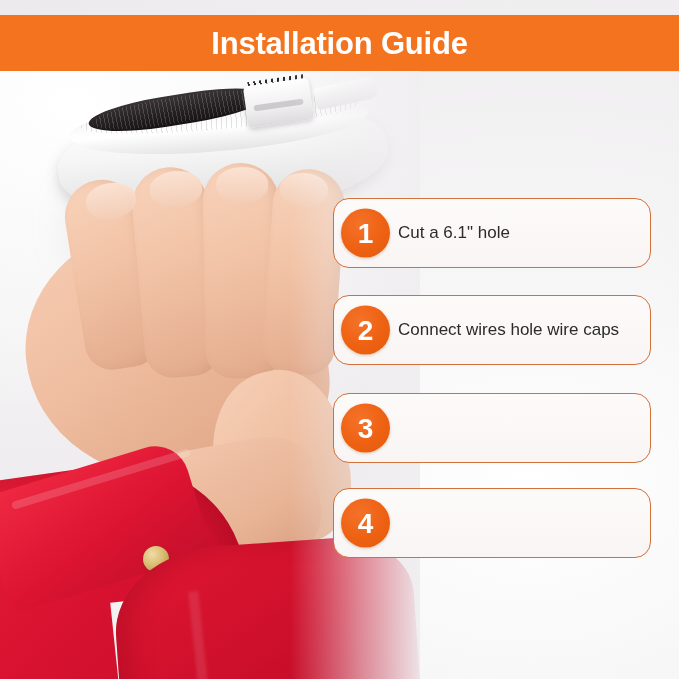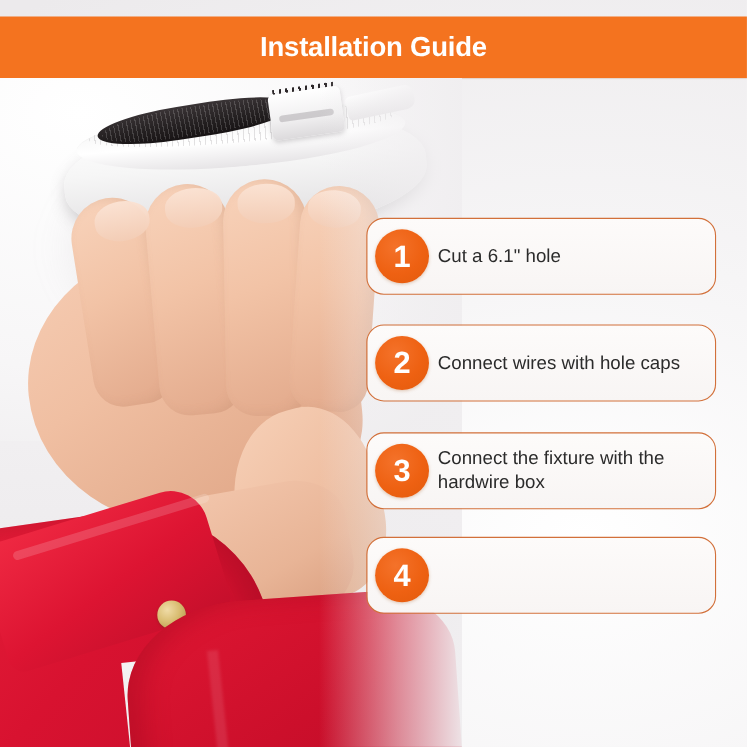--- a/index.html
+++ b/index.html
@@ -37,21 +37,21 @@
     width: 679px;
     height: 56px;
     background: #f4731f;
     display: flex;
     align-items: center;
     justify-content: center;
     box-shadow: 0 1px 0 rgba(0,0,0,0.06);
   }
   .banner-title {
     color: #ffffff;
-    font-size: 25px;
+    font-size: 31px;
     font-weight: bold;
     letter-spacing: -0.2px;
     line-height: 1;
     font-family: "Liberation Sans", sans-serif;
     white-space: nowrap;
   }
 
   
   .photo {
     position: absolute;
@@ -393,27 +393,25 @@
 
   <div class="steps">
 
     <div class="step-card s1">
       <div class="step-badge">1</div>
       <div class="step-text">Cut a 6.1" hole</div>
     </div>
 
     <div class="step-card s2">
       <div class="step-badge">2</div>
-      <div class="step-text">Connect wires with hole caps</div>
+      <div class="step-text">Connect wires hole wire caps</div>
     </div>
 
     <div class="step-card s3">
       <div class="step-badge">3</div>
-      <div class="step-text">Connect the fixture with the
-hardwire box</div>
     </div>
 
     <div class="step-card s4">
       <div class="step-badge">4</div>
     </div>
 
   </div>
 
 </div>
 

